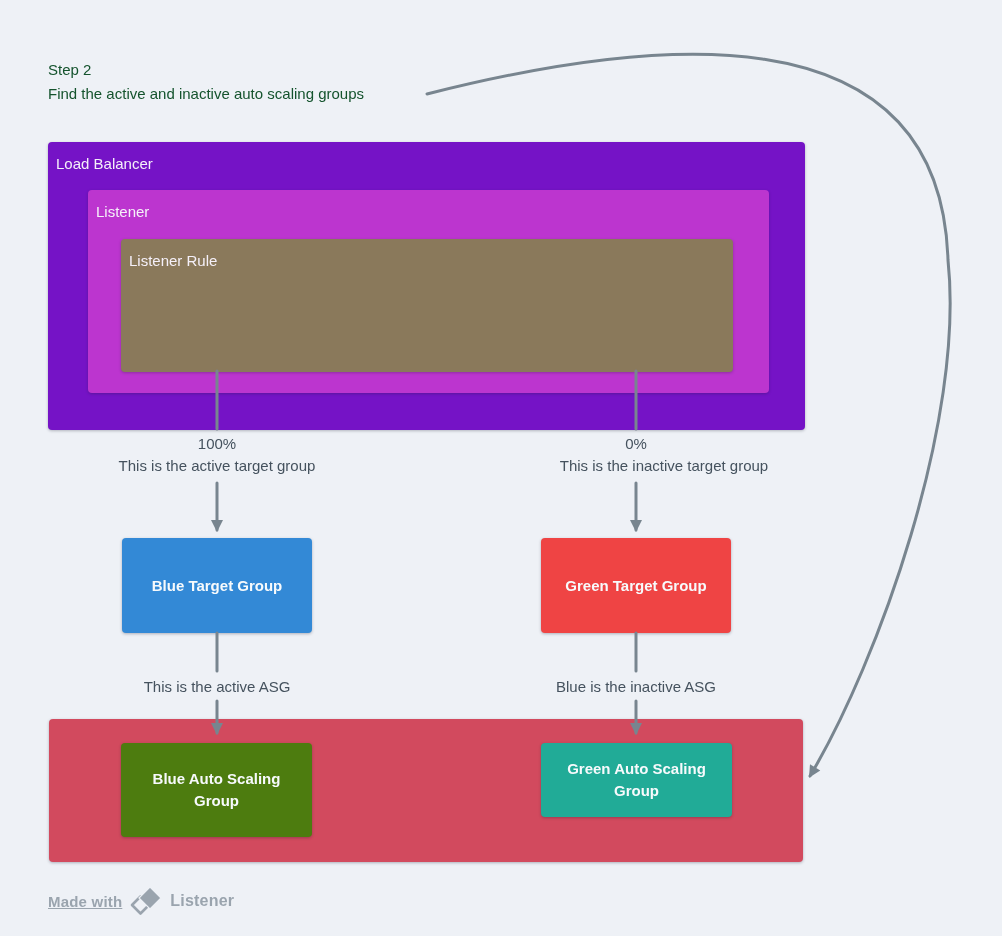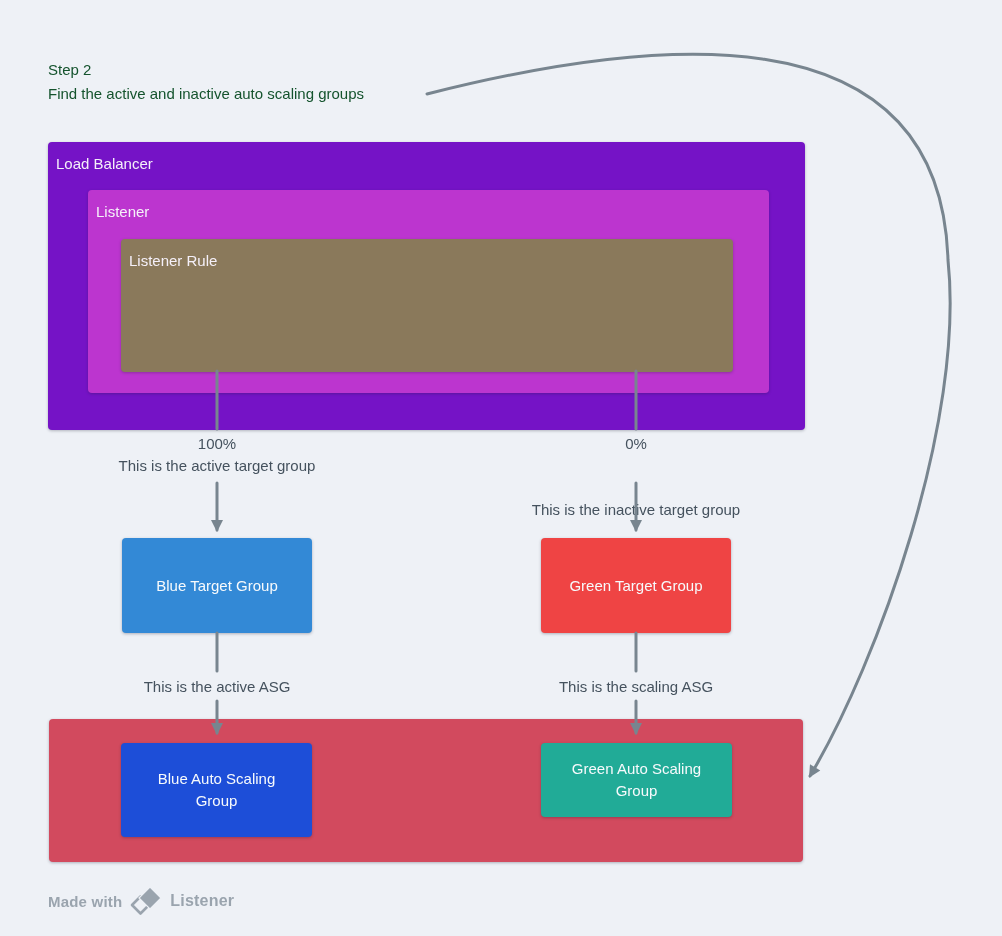--- a/index.html
+++ b/index.html
@@ -14,39 +14,39 @@
   .step-title{position:absolute;left:48px;top:58px;font-size:15px;font-weight:400;line-height:24px;color:#14532d;z-index:3;}
   
   .box{position:absolute;border-radius:4px;box-shadow:0 1px 3px rgba(25,28,50,.28);}
   .lb{left:48px;top:142px;width:757px;height:288px;background:#7513c6;}
   .listener{left:40px;top:48px;width:681px;height:203px;background:#bc35cf;}
   .rule{left:33px;top:49px;width:612px;height:133px;background:#8a795b;}
   .box-label{padding:13px 8px;font-size:15px;font-weight:500;color:#f5f0f9;white-space:nowrap;}
   
   .node{
     position:absolute;border-radius:4px;display:flex;align-items:center;justify-content:center;
-    text-align:center;font-size:15px;font-weight:400;line-height:22px;color:#f7fafc;
+    text-align:center;font-size:15px;font-weight:700;line-height:22px;color:#f7fafc;
     box-shadow:0 1px 3px rgba(25,28,50,.3);padding:0 18px;box-sizing:border-box;
   }
   .blue-tg{left:122px;top:538px;width:190px;height:95px;background:#3389d6;}
   .green-tg{left:541px;top:538px;width:190px;height:95px;background:#ef4444;}
   .asg-wrap{position:absolute;left:49px;top:719px;width:754px;height:143px;background:#d24a5e;border-radius:4px;box-shadow:0 1px 3px rgba(25,28,50,.3);}
-  .blue-asg{left:72px;top:24px;width:191px;height:94px;background:#1d4ed8;}
+  .blue-asg{left:72px;top:24px;width:191px;height:94px;background:#4d7c0f;}
   .green-asg{left:492px;top:24px;width:191px;height:74px;background:#21ab97;}
   
   .ann{position:absolute;transform:translateX(-50%);font-size:15px;font-weight:400;line-height:22px;color:#45525e;white-space:nowrap;z-index:3;text-align:center;}
   .pct-left{left:217px;top:433px;}
   .note-left{left:217px;top:455px;}
   .pct-right{left:636px;top:433px;}
-  .note-right{left:636px;top:455px;margin-top:44px;}
+  .note-right{left:664px;top:455px;}
   .asg-note-left{left:217px;top:676px;}
   .asg-note-right{left:636px;top:676px;}
   
   .footer{position:absolute;left:48px;top:886px;display:flex;align-items:center;gap:7px;z-index:3;}
-  .footer-made{font-size:15px;font-weight:600;color:#9aa4ae;letter-spacing:.2px;}
+  .footer-made{font-size:15px;font-weight:600;color:#9aa4ae;letter-spacing:.2px;text-decoration:underline;}
   .footer-brand{font-size:16px;font-weight:600;color:#9aa4ae;letter-spacing:.2px;}
   .logo{display:block;}
 </style>
 </head>
 <body>
 
 <div class="canvas">
 
   <div class="step-title">
     <div>Step 2</div>
@@ -61,21 +61,21 @@
         <div class="box-label">Listener Rule</div>
       </div>
     </div>
   </div>
 
   <div class="ann pct-left">100%</div>
   <div class="ann note-left">This is the active target group</div>
   <div class="ann pct-right">0%</div>
   <div class="ann note-right">This is the inactive target group</div>
   <div class="ann asg-note-left">This is the active ASG</div>
-  <div class="ann asg-note-right">This is the scaling ASG</div>
+  <div class="ann asg-note-right">Blue is the inactive ASG</div>
 
   <div class="node blue-tg">
     <span>Blue Target Group</span>
   </div>
   <div class="node green-tg">
     <span>Green Target Group</span>
   </div>
 
   <div class="asg-wrap">
     <div class="node blue-asg">

